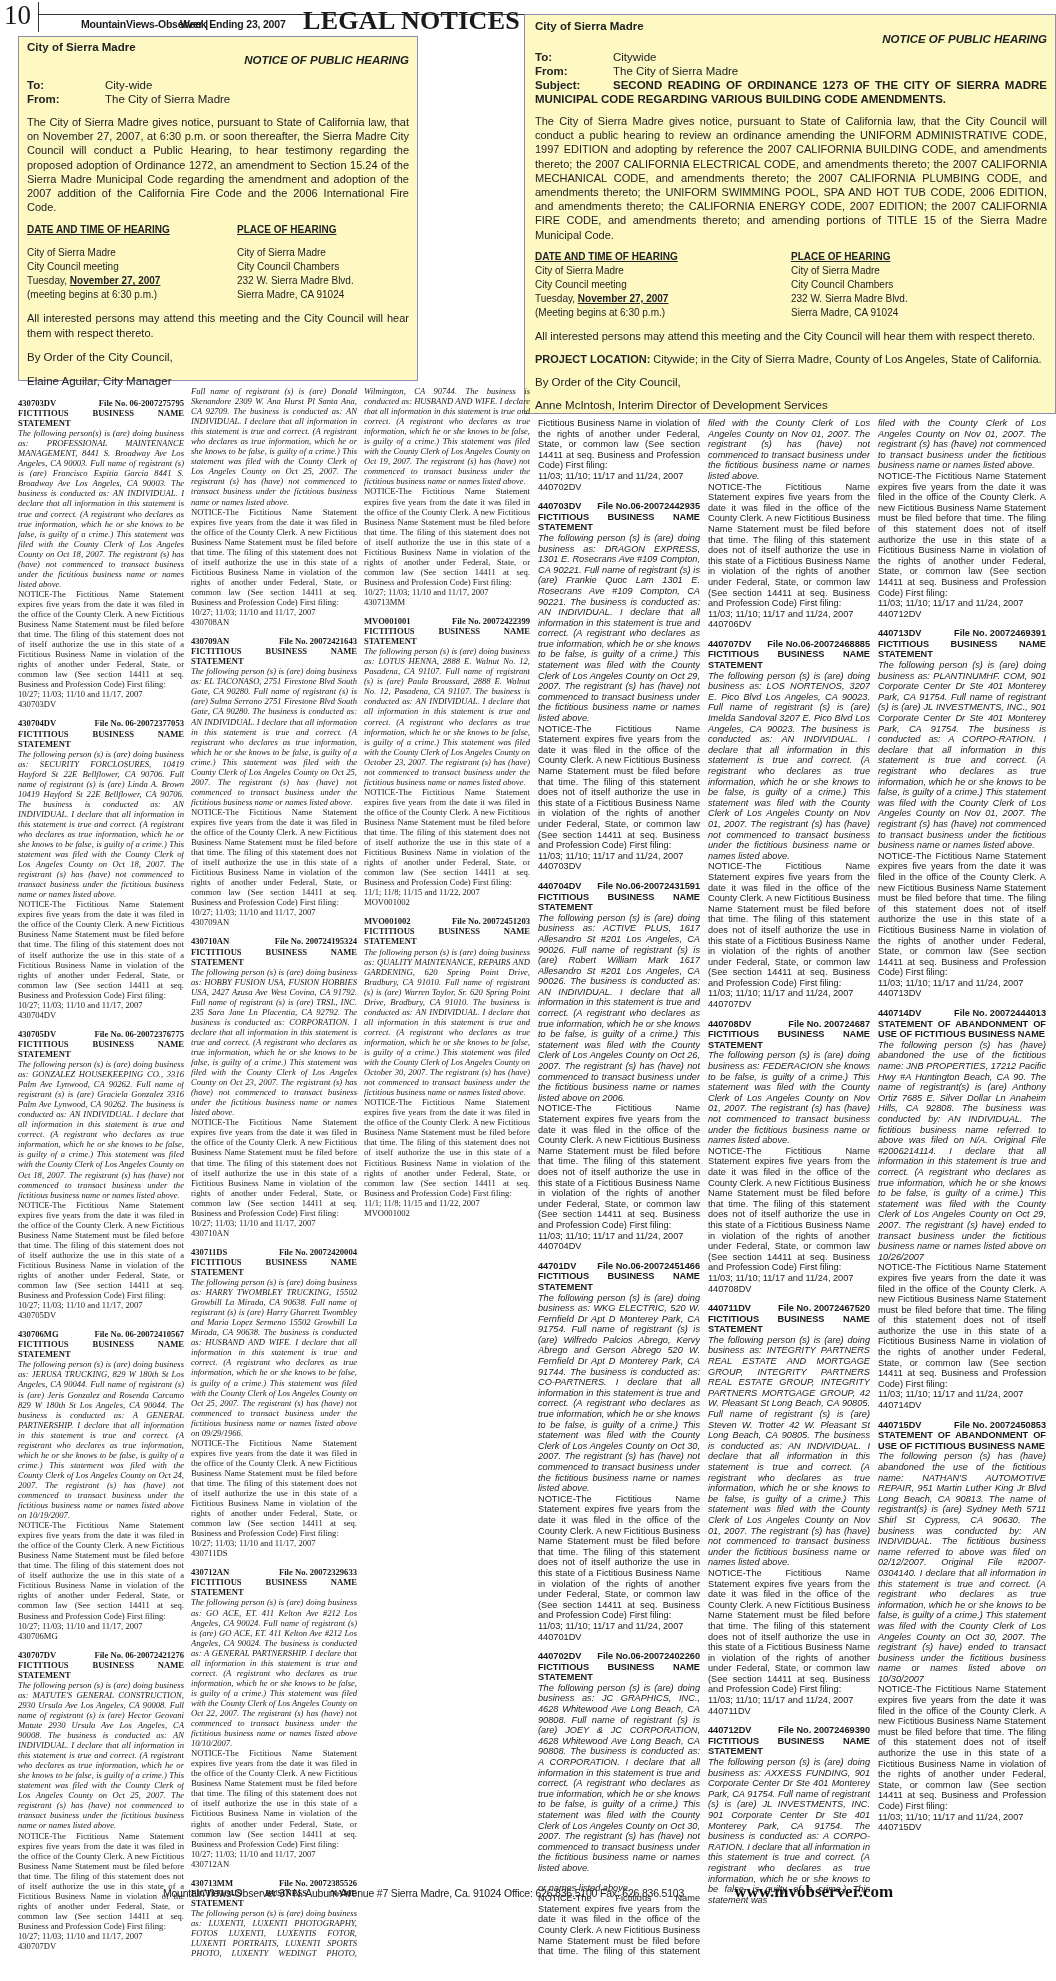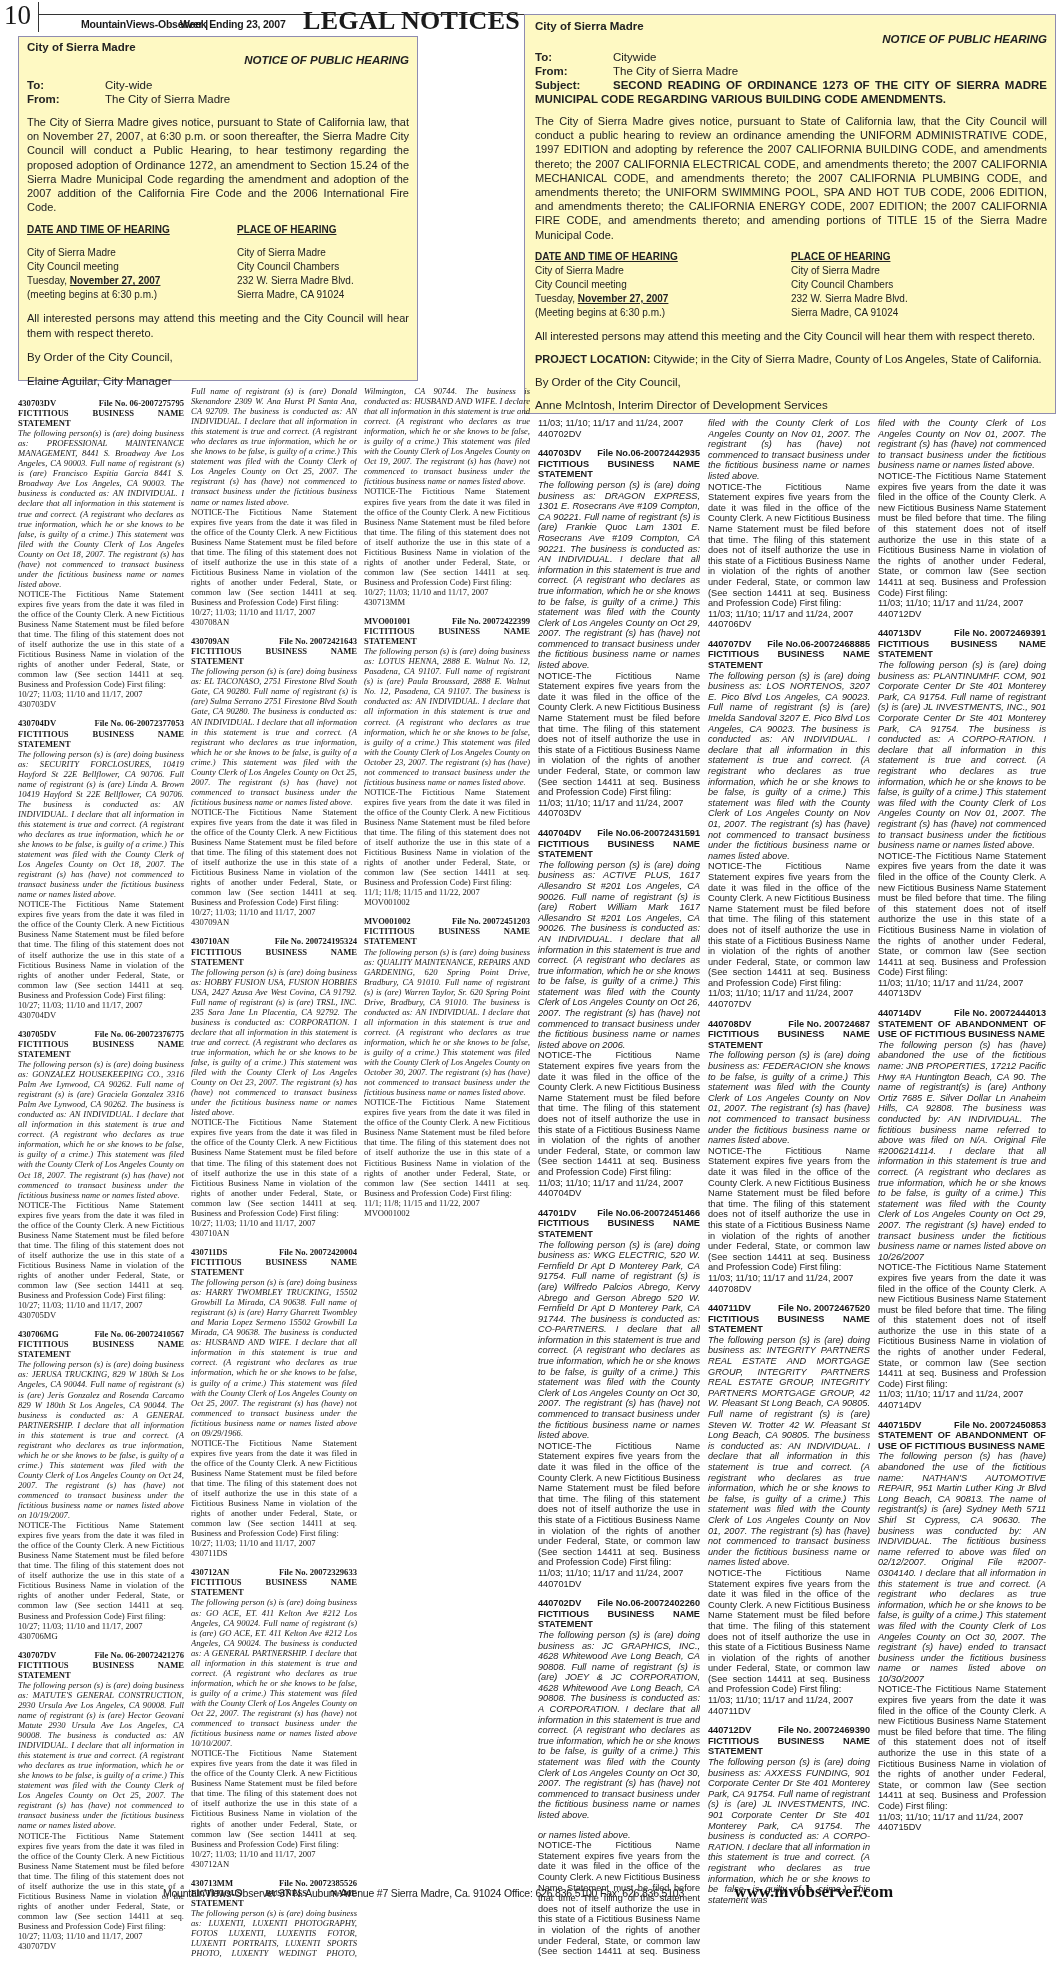--- a/index.html
+++ b/index.html
@@ -293,20 +293,21 @@
         <div class="e-body">The following person (s) is (are) doing business as: QUALITY MAINTENANCE, REPAIRS AND GARDENING, 620 Spring Point Drive, Bradbury, CA 91010. Full name of registrant (s) is (are) Warren Taylor, Sr. 620 Spring Point Drive, Bradbury, CA 91010. The business is conducted as: AN INDIVIDUAL. I declare that all information in this statement is true and correct. (A registrant who declares as true information, which he or she knows to be false, is guilty of a crime.) This statement was filed with the County Clerk of Los Angeles County on October 30, 2007. The registrant (s) has (have) not commenced to transact business under the fictitious business name or names listed above.</div>
         <div class="e-notice">NOTICE-The Fictitious Name Statement expires five years from the date it was filed in the office of the County Clerk. A new Fictitious Business Name Statement must be filed before that time. The filing of this statement does not of itself authorize the use in this state of a Fictitious Business Name in violation of the rights of another under Federal, State, or common law (See section 14411 at seq. Business and Profession Code) First filing:</div>
         <div class="e-filing">11/1; 11/8; 11/15 and 11/22, 2007</div>
         <div class="e-code">MVO001002</div>
       </div>
     </div>
 
   <div class="col-area sans-col" id="col5" style="left:538px; top:418px; width:162px; height:1540px;">
       <div id="col4b">
         <div class="entry">
+          <div class="e-notice">Fictitious Business Name in violation of the rights of another under Federal, State, or common law (See section 14411 at seq. Business and Profession Code) First filing:</div>
           <div class="e-filing">11/03; 11/10; 11/17 and 11/24, 2007</div>
           <div class="e-code">440702DV</div>
         </div>
         <div class="entry">
           <div class="e-head">
             <span>440703DV</span>
             <span>File No.06-20072442935</span>
           </div>
           <div class="e-title">FICTITIOUS BUSINESS NAME STATEMENT</div>
           <div class="e-body">The following person (s) is (are) doing business as: DRAGON EXPRESS, 1301 E. Rosecrans Ave #109 Compton, CA 90221. Full name of registrant (s) is (are) Frankie Quoc Lam 1301 E. Rosecrans Ave #109 Compton, CA 90221. The business is conducted as: AN INDIVIDUAL. I declare that all information in this statement is true and correct. (A registrant who declares as true information, which he or she knows to be false, is guilty of a crime.) This statement was filed with the County Clerk of Los Angeles County on Oct 29, 2007. The registrant (s) has (have) not commenced to transact business under the fictitious business name or names listed above.</div>

